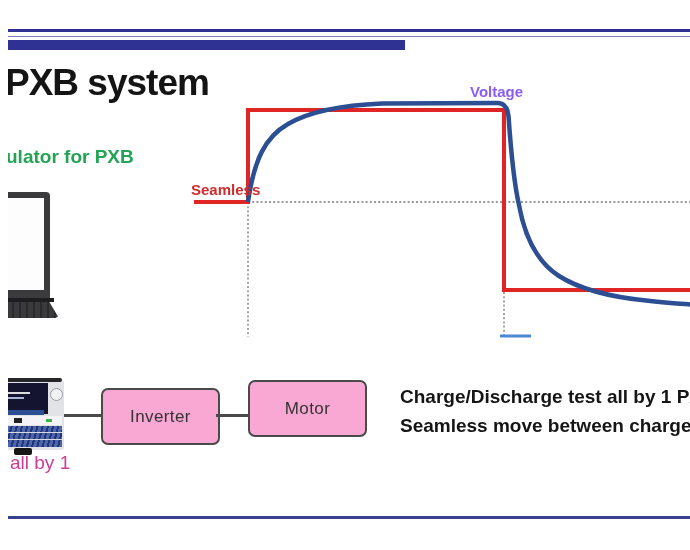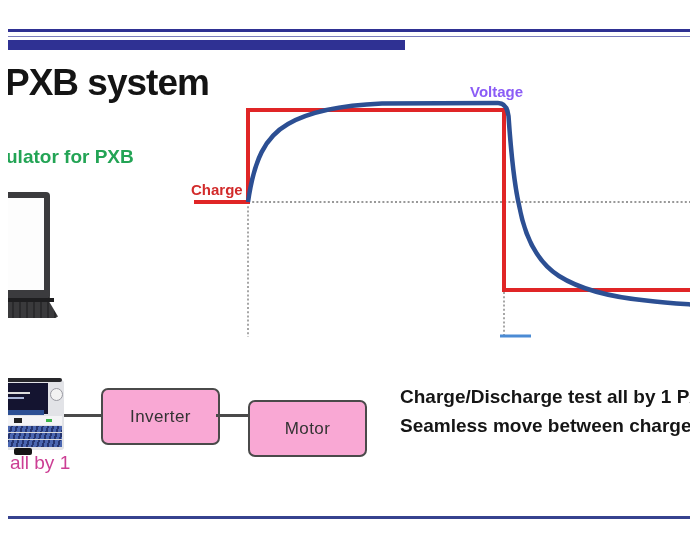--- a/index.html
+++ b/index.html
@@ -41,21 +41,21 @@
   .pxb-usb{left:26px;top:40px;width:8px;height:5px;background:#222;}
   .pxb-led{left:58px;top:41px;width:6px;height:3px;background:#3CB54A;}
   .pxb-grille{left:2px;top:48px;width:72px;height:21px;background:repeating-linear-gradient(105deg,#24346F 0 2px,#4A66B0 2px 5px);}
   .pxb-sep1{left:2px;top:54px;width:72px;height:1px;background:#D8D9DE;}
   .pxb-sep2{left:2px;top:61px;width:72px;height:1px;background:#D8D9DE;}
   .pxb-foot{left:26px;top:70px;width:18px;height:7px;background:#161616;border-radius:2px;}
 
   
   .block-box{width:115px;height:53px;background:#f9a8d4;border:2.5px solid #4A4A4A;border-radius:7px;display:flex;align-items:center;justify-content:center;font-size:17px;color:#333;letter-spacing:.4px;}
   .inverter-box{left:93px;top:388px;}
-  .motor-box{left:240px;top:400px;align-items:center;}
+  .motor-box{left:240px;top:380px;align-items:center;}
   .conn{height:2.5px;background:#4A4A4A;top:414px;}
   .conn1{left:56px;width:37px;}
   .conn2{left:208px;width:32px;}
 
   
   .desc{left:392px;top:383px;width:340px;font-size:19px;font-weight:700;color:#151515;line-height:28.5px;white-space:nowrap;}
 
   
   .bottom-rule{left:0;top:516px;width:690px;height:3px;background:#36428F;}
 </style>
@@ -87,21 +87,21 @@
   <svg class="abs" style="left:0;top:0;" width="690" height="550" viewBox="0 0 690 550">
     <path d="M240 202 H690" stroke="#777" stroke-width="1.3" stroke-dasharray="2 2.2" fill="none"></path>
     <path d="M240 202 V337" stroke="#777" stroke-width="1.3" stroke-dasharray="2 2.2" fill="none"></path>
     <path d="M496 292 V336" stroke="#777" stroke-width="1.3" stroke-dasharray="2 2.2" fill="none"></path>
     <path d="M492 336 H523" stroke="#4B8BD4" stroke-width="3" fill="none"></path>
     <path d="M186 202 H240 V110 H496 V290 H690" stroke="#E02526" stroke-width="4" fill="none"></path>
     <path d="M240 202 C246 160 257 137 280 124 C304 110 338 105 374 103.5 L490 103 Q499 103 500.5 116
              C503 152 505.5 181 511 205 C517 238 529 262 551 276 C573 290 608 297.5 638 300.5
              C659 303 677 304 690 305" stroke="#2C4F93" stroke-width="4.5" fill="none"></path>
   </svg>
-  <div class="abs current-label">Charge</div>
+  <div class="abs current-label">Seamless</div>
   <div class="abs voltage-label">Voltage</div>
 
   <div class="abs pxb-unit">
     <div class="abs pxb-body"></div>
     <div class="abs pxb-top"></div>
     <div class="abs pxb-screen">
 
       <div class="abs px-white" style="position:absolute;"></div>
       <div class="abs px-white2" style="position:absolute;"></div>
       <div class="abs px-blue" style="position:absolute;"></div>

